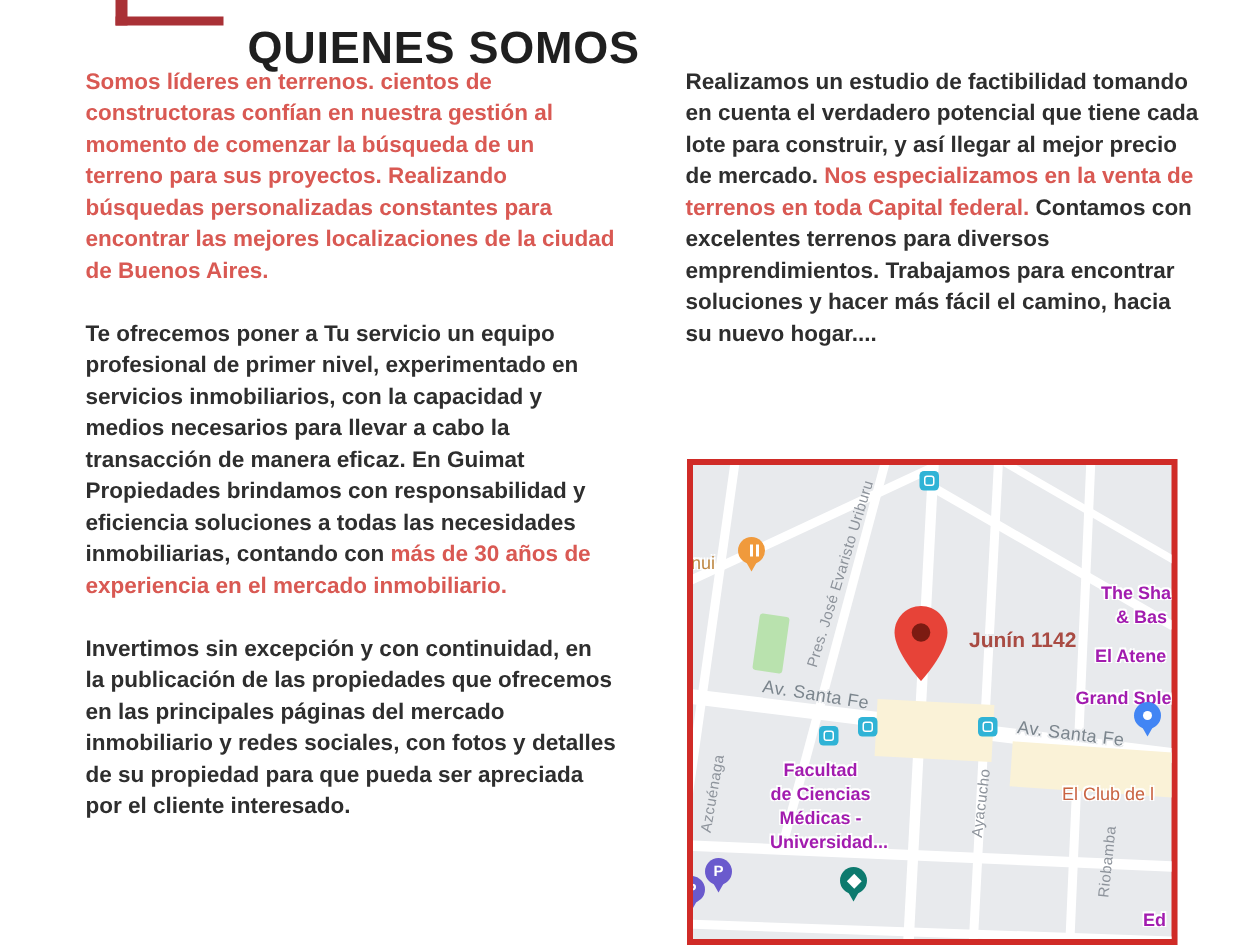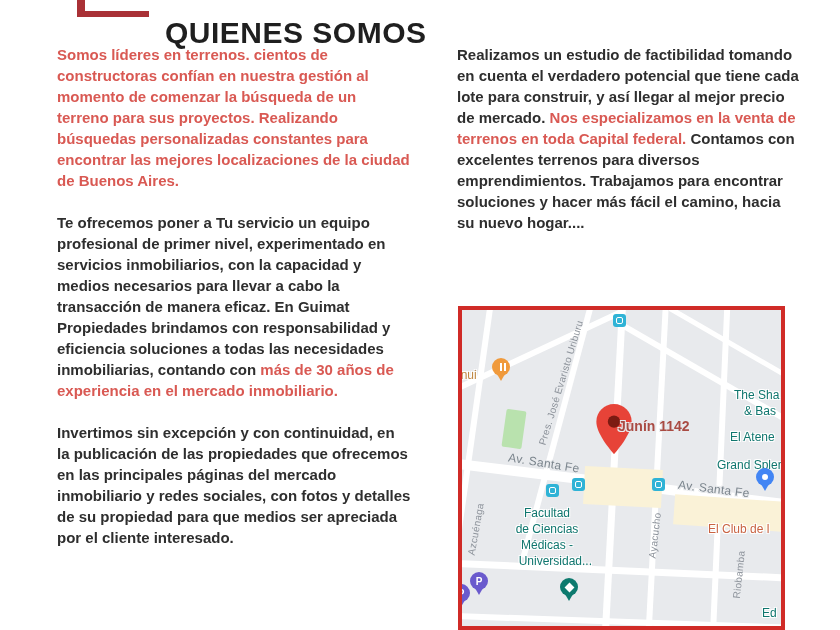--- a/index.html
+++ b/index.html
@@ -27,21 +27,21 @@
   .map *{position:absolute;}
   .road{background:#ffffff;}
   .block-beige{background:#faf2d7;}
   .park{background:#b9e2ae;border-radius:2px;}
 
   .st-label{color:#8d939b;font-size:10px;white-space:nowrap;letter-spacing:.3px;}
   .av-label{color:#7b858d;font-size:12px;white-space:nowrap;letter-spacing:.3px;
             text-shadow:-1px -1px 0 #e8eaed,1px -1px 0 #e8eaed,-1px 1px 0 #e8eaed,1px 1px 0 #e8eaed;}
   .poi{font-size:12px;line-height:15px;white-space:nowrap;
        text-shadow:-1px -1px 0 #fff,1px -1px 0 #fff,-1px 1px 0 #fff,1px 1px 0 #fff;}
-  .poi-gray{color:#0f766e;}
+  .poi-gray{color:#a21caf;font-weight:bold;}
   .poi-orange{color:#bf8742;}
   .poi-club{color:#c96342;text-align:right;}
   .pin-label{color:#a94b43;font-size:14px;font-weight:bold;white-space:nowrap;
              text-shadow:-1px -1px 0 #e8eaed,1px -1px 0 #e8eaed,-1px 1px 0 #e8eaed,1px 1px 0 #e8eaed;}
 
   
   .ticon{width:13px;height:13px;background:#2fb3d6;border-radius:3px;}
   .ticon::after{content:"";position:absolute;inset:3px;border:1.5px solid #fff;border-radius:2px;}
 
   .cpin{width:18px;height:18px;border-radius:50%;display:flex;align-items:center;justify-content:center;}
@@ -68,21 +68,21 @@
   <h1 class="page-title">QUIENES SOMOS</h1>
 
   <div class="col col-left">
     <p>
       <span class="red">Somos líderes en terrenos. cientos de constructoras confían en nuestra gestión al momento de comenzar la búsqueda de un terreno para sus proyectos. Realizando búsquedas personalizadas constantes para encontrar las mejores localizaciones de la ciudad de Buenos Aires.</span>
     </p>
     <p>
       <span class="blk">Te ofrecemos poner a Tu servicio un equipo profesional de primer nivel, experimentado en servicios inmobiliarios, con la capacidad y medios necesarios para llevar a cabo la transacción de manera eficaz. En Guimat Propiedades brindamos con responsabilidad y eficiencia soluciones a todas las necesidades inmobiliarias, contando con </span><span class="red">más de 30 años de experiencia en el mercado inmobiliario.</span>
     </p>
     <p class="tight">
-      <span class="blk">Invertimos sin excepción y con continuidad, en la publicación de las propiedades que ofrecemos en las principales páginas del mercado inmobiliario y redes sociales, con fotos y detalles de su propiedad para que medios ser apreciada por el cliente interesado.</span>
+      <span class="blk">Invertimos sin excepción y con continuidad, en la publicación de las propiedades que ofrecemos en las principales páginas del mercado inmobiliario y redes sociales, con fotos y detalles de su propiedad para que pueda ser apreciada por el cliente interesado.</span>
     </p>
   </div>
 
   <div class="col col-right">
     <p>
       <span class="blk">Realizamos un estudio de factibilidad tomando en cuenta el verdadero potencial que tiene cada lote para construir, y así llegar al mejor precio de mercado. </span><span class="red">Nos especializamos en la venta de terrenos en toda Capital federal. </span><span class="blk"> Contamos con excelentes terrenos para diversos emprendimientos. Trabajamos para encontrar soluciones y hacer más fácil el camino, hacia su nuevo hogar....</span>
     </p>
   </div>
 
   <div class="map">
@@ -140,16 +140,16 @@
         <span>P</span>
       </div>
     <div class="cpin pin-teal" style="left:98px;top:268px;">
         <span class="cap"></span>
       </div>
 
     <svg style="left:134px;top:94px;" width="36" height="50" viewBox="0 0 24 34">
       <path d="M12 0C5.4 0 0 5.4 0 12c0 9 12 22 12 22s12-13 12-22C24 5.4 18.6 0 12 0z" fill="#e74338"></path>
       <circle cx="12" cy="12" r="4.2" fill="#7c1b12"></circle>
     </svg>
-    <div class="pin-label" style="left:156px;top:108px;">Junín 1142</div>
+    <div class="pin-label" style="left:184px;top:108px;">Junín 1142</div>
   </div>
 
 </div>
 
 </body></html>

